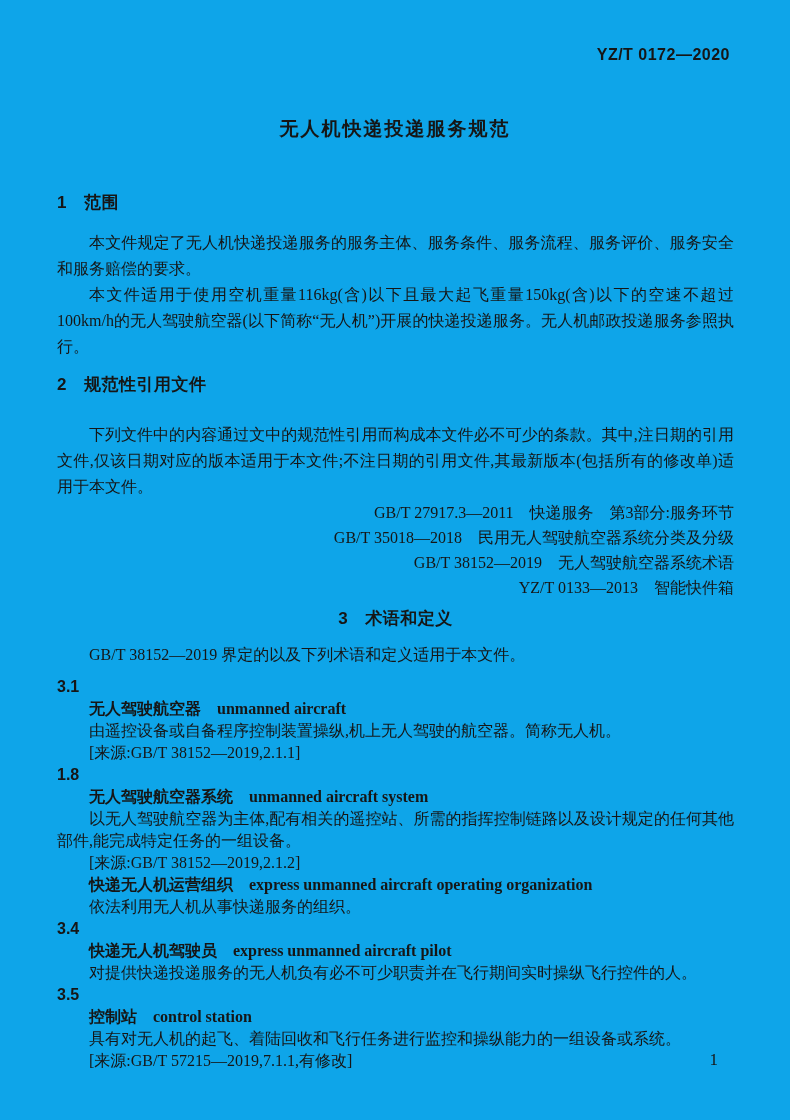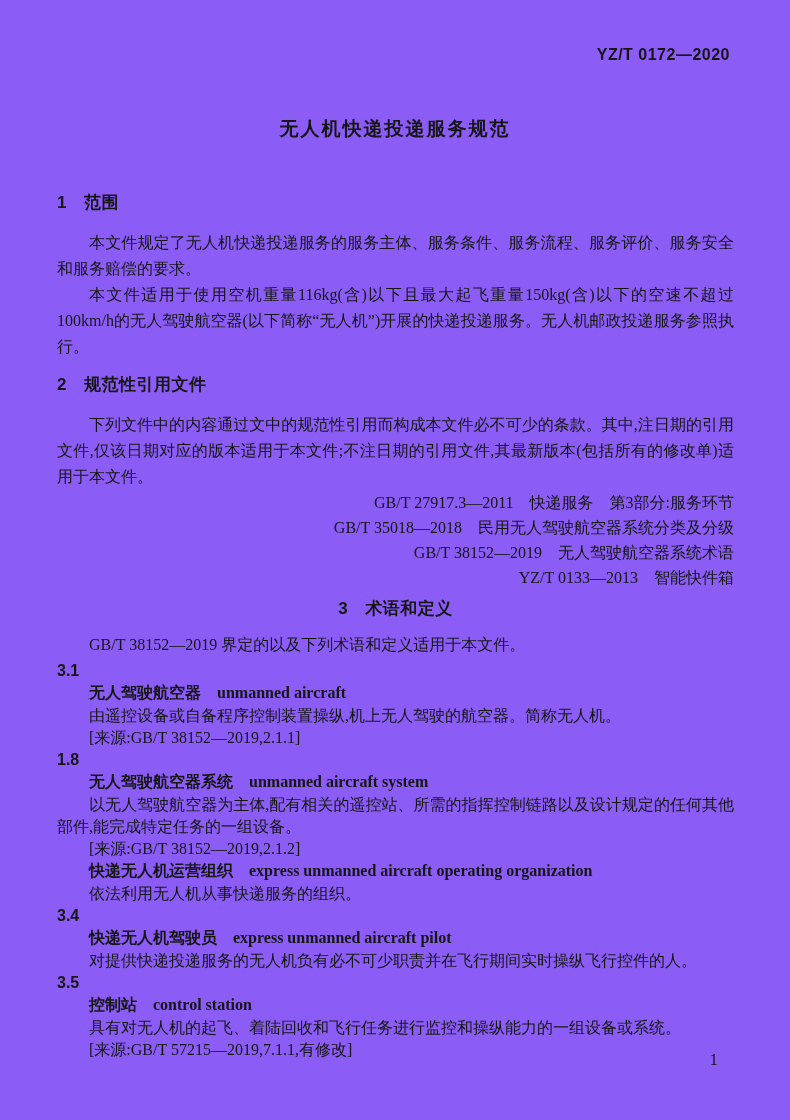--- a/index.html
+++ b/index.html
@@ -7,21 +7,21 @@
     width: 790px; height: 1120px;
     background: #ffffff;
     color: #161616;
     font-family: "Liberation Serif", "DejaVu Serif", serif;
     font-size: 16px;
   }
   .page {
     position: relative;
     width: 790px; height: 1120px;
     overflow: hidden;
-    background: #8b5cf6;
+    background: #0ea5e9;
   }
   .doc-code {
     position: absolute;
     top: 46px; right: 60px;
     font-family: "Liberation Sans", "DejaVu Sans", sans-serif;
     font-weight: 700;
     font-size: 16px;
     letter-spacing: 0.5px;
   }
   .doc-title {
@@ -48,37 +48,37 @@
   }
   h2.sec-heading .sec-no { display: inline-block; margin-right: 17px; }
   .para {
     margin: 0;
     text-indent: 2em;
     line-height: 26px;
     text-align: justify;
   }
   .s1-paras { margin-top: 16px; }
   .sec2-heading { margin-top: 14px !important; }
-  .s2-intro { margin-top: 16px; }
+  .s2-intro { margin-top: 26px; }
   .refs { line-height: 25px; text-align: right; }
   .ref-item { padding-left: 2em; }
   .ref-name { margin-left: 1em; }
   .sec3-heading { margin-top: 8px !important; text-align: center; }
   .s3-intro { margin-top: 12px; }
-  .terms { margin-top: 2px; line-height: 22px; }
+  .terms { margin-top: 8px; line-height: 22px; }
   .term-no {
     font-family: "Liberation Sans", "DejaVu Sans", sans-serif;
     font-weight: 700;
     font-size: 16px;
   }
   .term-name {
     text-indent: 2em;
     font-weight: 700;
   }
-  .term-zh { font-family: Liberation Mono, monospace; }
+  .term-zh { font-family: Liberation Sans, sans-serif; }
   .term-en { font-family: "Liberation Serif", "DejaVu Serif", serif; margin-left: 1em; }
   .term-def {
     text-indent: 2em;
     text-align: justify;
   }
   .term-src { text-indent: 2em; }
   .page-number {
     position: absolute;
     top: 1050px; right: 72px;
     font-size: 17px;

